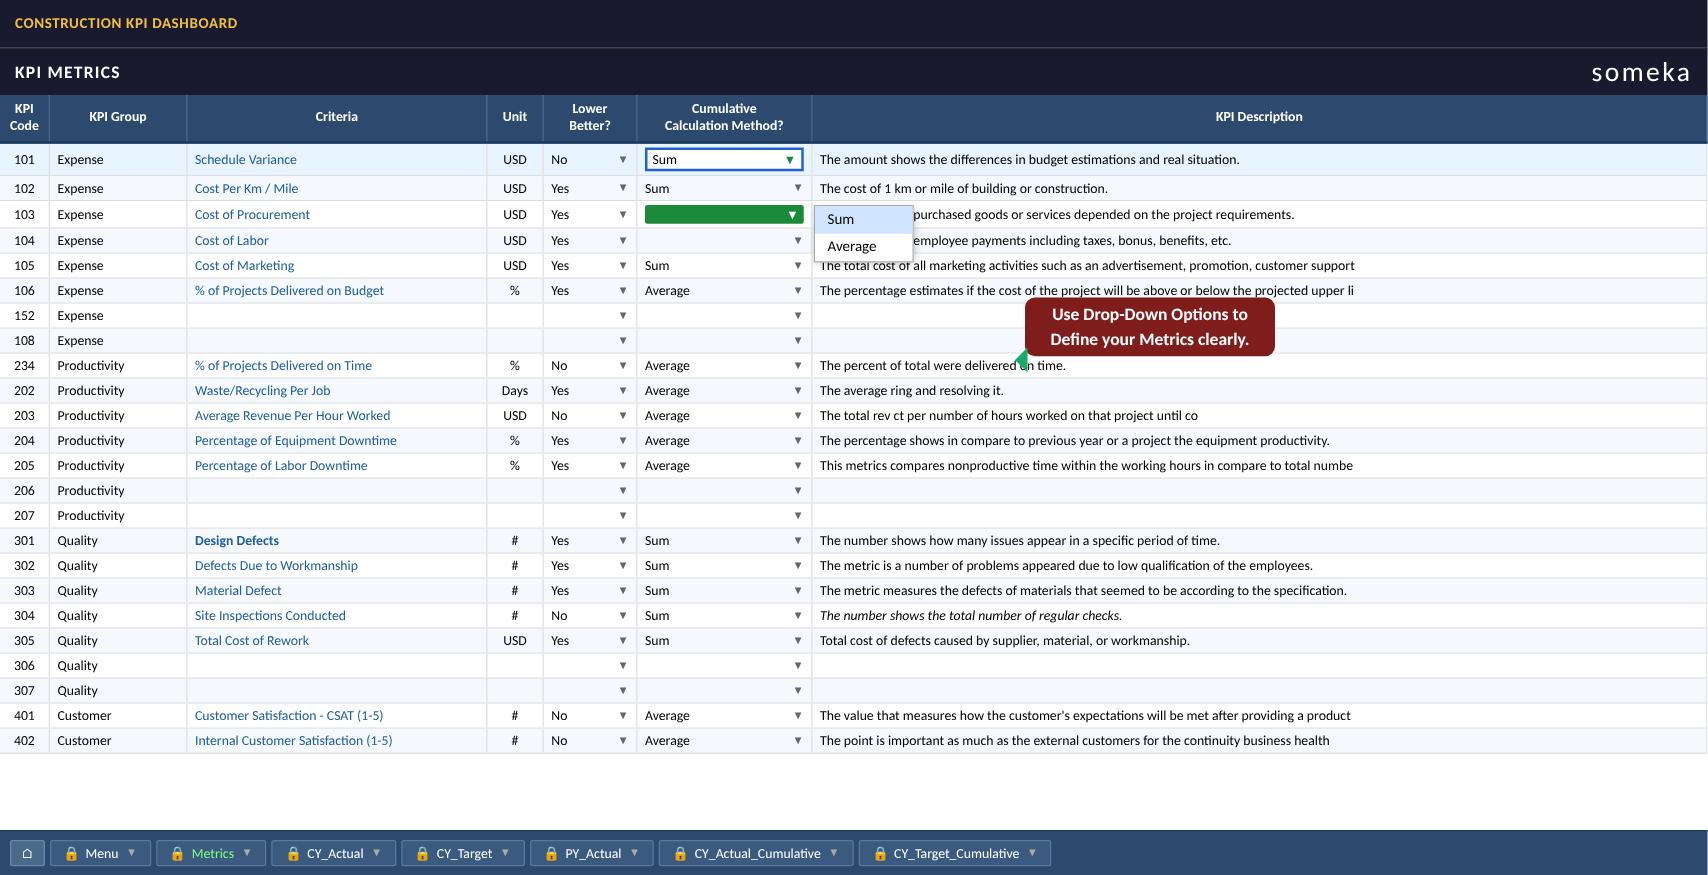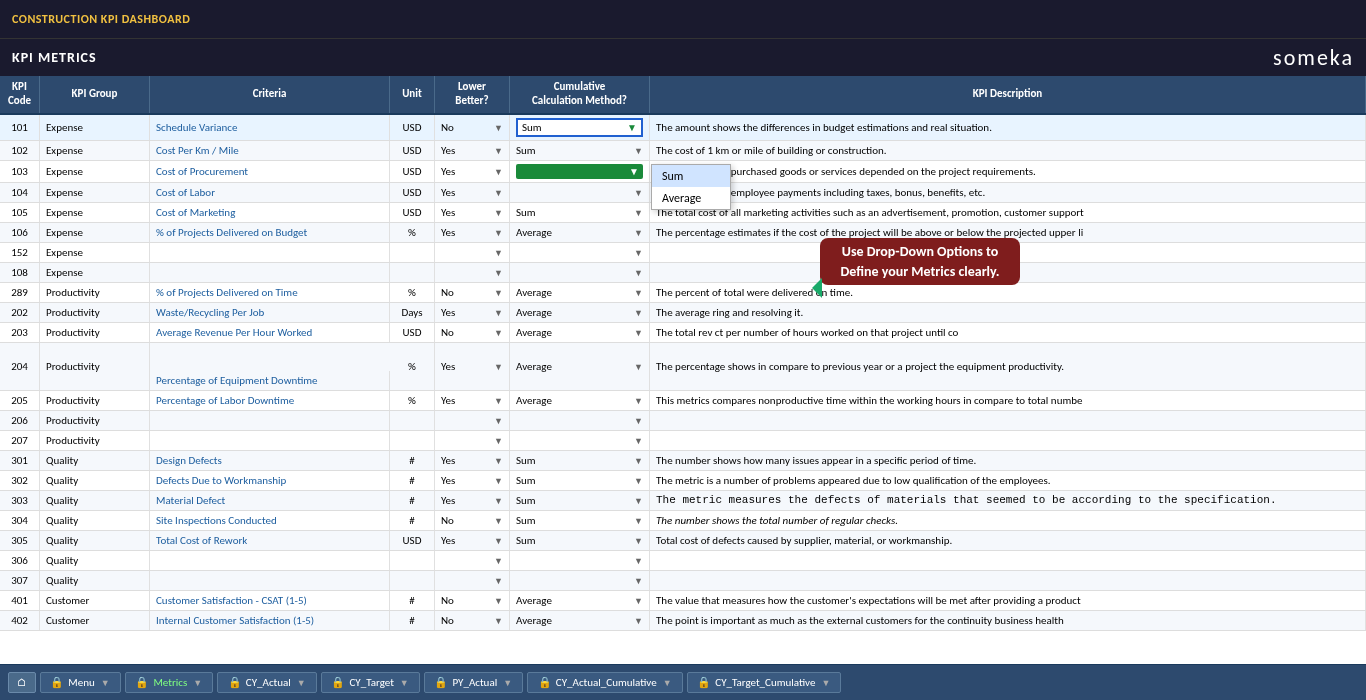--- a/index.html
+++ b/index.html
@@ -243,21 +243,21 @@
         </div>
         <div>
           <div class="cell-dropdown">
             <span></span>
             <span class="dropdown-arrow">▼</span>
           </div>
         </div>
         <div style="overflow: hidden; white-space: nowrap; text-overflow: ellipsis;"></div>
       </div>
       <div class="table-row">
-        <div class="cell-center">289</div>
+        <div class="cell-center">234</div>
         <div>Productivity</div>
         <div style="color: rgb(32, 96, 160);">% of Projects Delivered on Time</div>
         <div class="cell-center">%</div>
         <div>
           <div class="cell-dropdown">
             <span>No</span>
             <span class="dropdown-arrow">▼</span>
           </div>
         </div>
         <div>
@@ -302,21 +302,21 @@
           <div class="cell-dropdown">
             <span>Average</span>
             <span class="dropdown-arrow">▼</span>
           </div>
         </div>
         <div style="overflow: hidden; white-space: nowrap; text-overflow: ellipsis;">The total rev ct per number of hours worked on that project until co</div>
       </div>
       <div class="table-row">
         <div class="cell-center">204</div>
         <div>Productivity</div>
-        <div style="color: rgb(32, 96, 160); margin-top: 28px;">Percentage of Equipment Downtime</div>
+        <div style="color: rgb(32, 96, 160);">Percentage of Equipment Downtime</div>
         <div class="cell-center">%</div>
         <div>
           <div class="cell-dropdown">
             <span>Yes</span>
             <span class="dropdown-arrow">▼</span>
           </div>
         </div>
         <div>
           <div class="cell-dropdown">
             <span>Average</span>
@@ -378,21 +378,21 @@
           <div class="cell-dropdown">
             <span></span>
             <span class="dropdown-arrow">▼</span>
           </div>
         </div>
         <div style="overflow: hidden; white-space: nowrap; text-overflow: ellipsis;"></div>
       </div>
       <div class="table-row">
         <div class="cell-center">301</div>
         <div>Quality</div>
-        <div style="color: rgb(32, 96, 160);">Design Defects</div>
+        <div style="color: rgb(32, 96, 160); font-weight: bold;">Design Defects</div>
         <div class="cell-center">#</div>
         <div>
           <div class="cell-dropdown">
             <span>Yes</span>
             <span class="dropdown-arrow">▼</span>
           </div>
         </div>
         <div>
           <div class="cell-dropdown">
             <span>Sum</span>
@@ -430,21 +430,21 @@
             <span>Yes</span>
             <span class="dropdown-arrow">▼</span>
           </div>
         </div>
         <div>
           <div class="cell-dropdown">
             <span>Sum</span>
             <span class="dropdown-arrow">▼</span>
           </div>
         </div>
-        <div style="overflow: hidden; white-space: nowrap; text-overflow: ellipsis; font-family: Liberation Mono, monospace;">The metric measures the defects of materials that seemed to be according to the specification.</div>
+        <div style="overflow: hidden; white-space: nowrap; text-overflow: ellipsis;">The metric measures the defects of materials that seemed to be according to the specification.</div>
       </div>
       <div class="table-row">
         <div class="cell-center">304</div>
         <div>Quality</div>
         <div style="color: rgb(32, 96, 160);">Site Inspections Conducted</div>
         <div class="cell-center">#</div>
         <div>
           <div class="cell-dropdown">
             <span>No</span>
             <span class="dropdown-arrow">▼</span>

